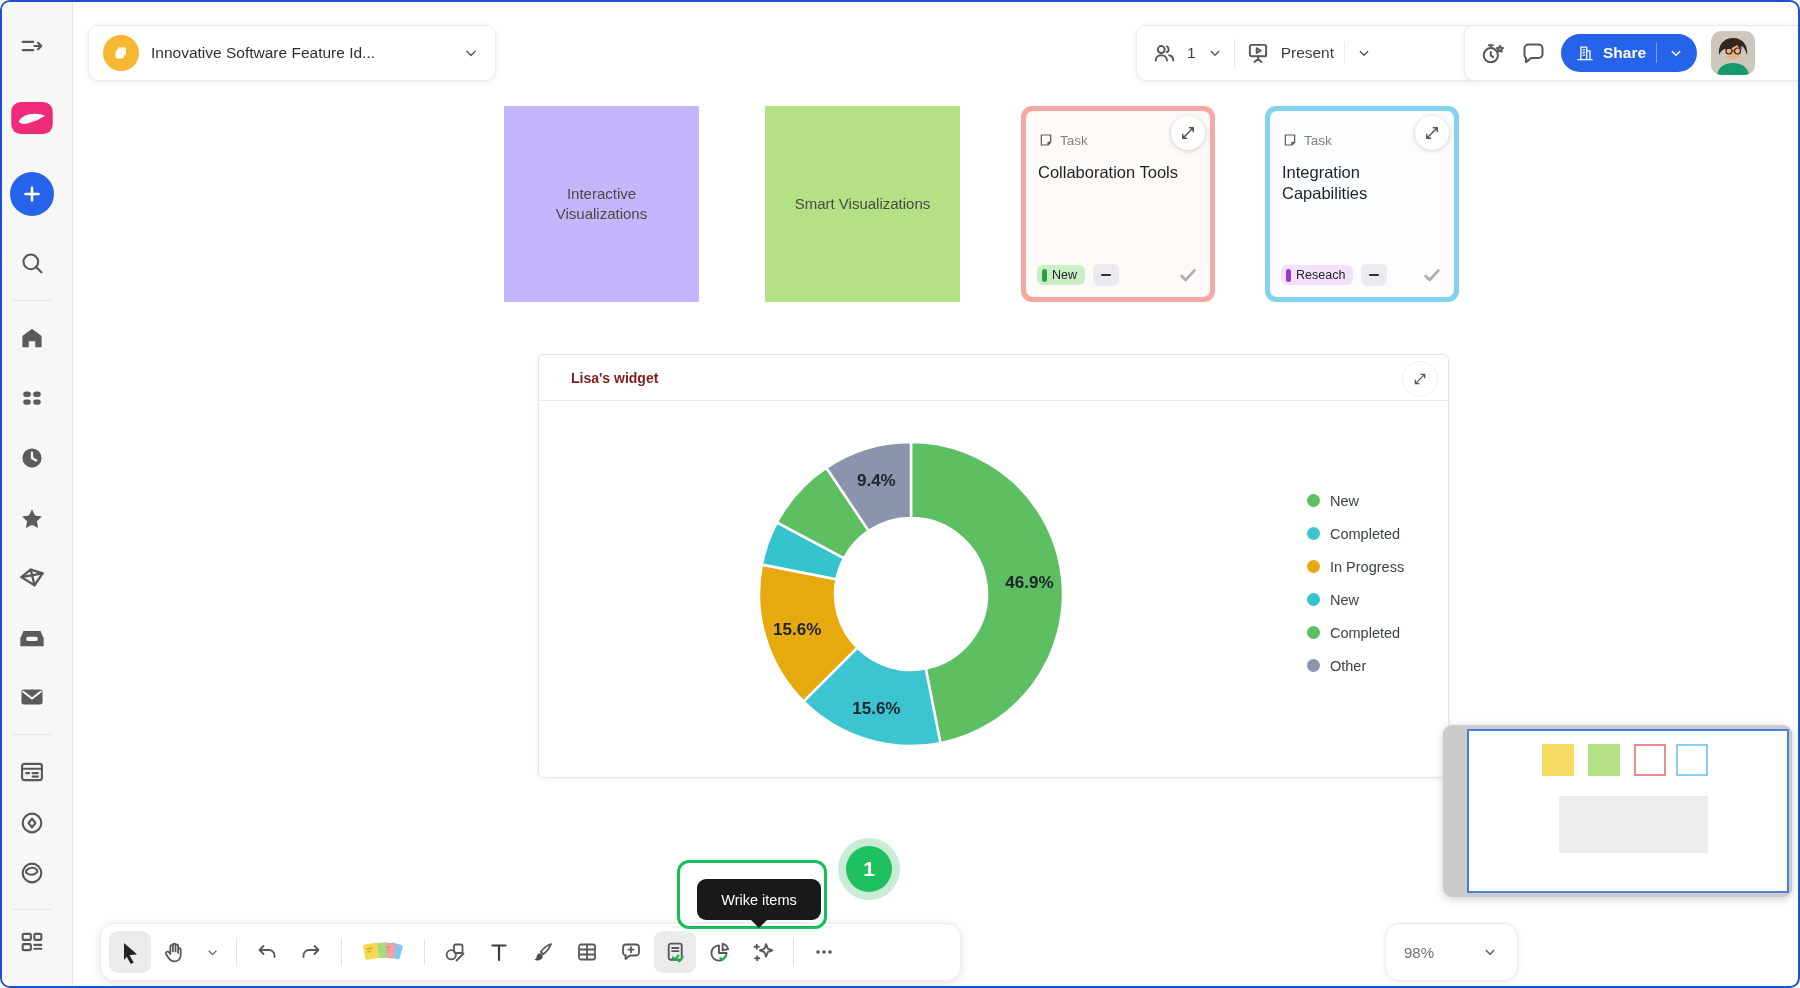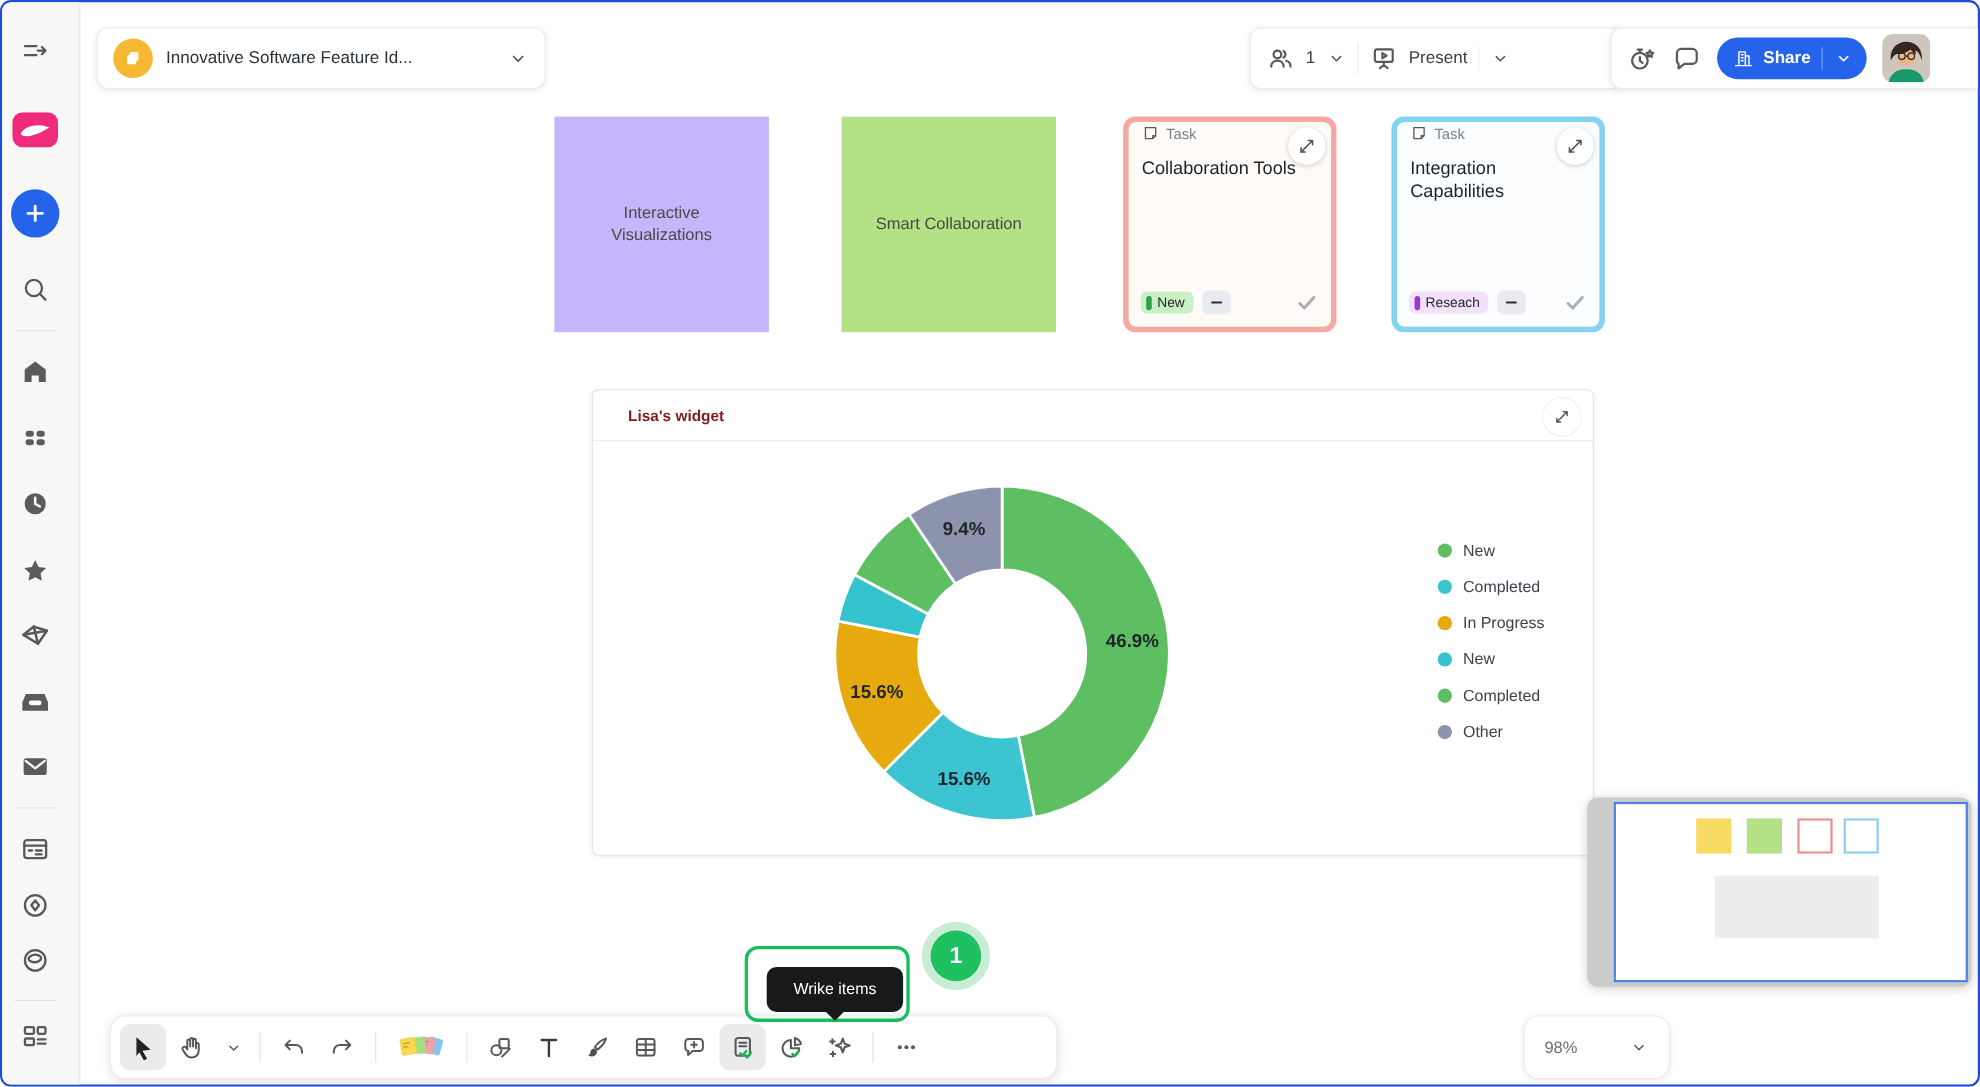--- a/index.html
+++ b/index.html
@@ -26,21 +26,21 @@
   .share-label{color:#fff;font-size:15.5px;font-weight:700;}
   .share-div{width:1px;height:20px;background:rgba(255,255,255,.4);margin:0 2px;}
   .avatar{width:44px;height:44px;border-radius:10px;overflow:hidden;flex:0 0 auto;cursor:pointer;}
   
   .sticky{position:absolute;width:195px;height:196px;display:flex;align-items:center;justify-content:center;text-align:center;font-size:15px;color:#4a4a42;line-height:1.35;cursor:pointer;}
   .sticky-yellow{background:#c4b5fd;}
   .sticky-green{background:#b4e086;}
   .taskcard{position:absolute;width:194px;height:196px;border-radius:11px;padding:5px;box-sizing:border-box;cursor:pointer;}
   .tc-red{background:#f6a9a4;}
   .tc-blue{background:#82d2f0;}
-  .tc-inner{position:relative;width:100%;height:100%;border-radius:7px;padding:2px 12px;box-sizing:border-box;}
+  .tc-inner{position:relative;width:100%;height:100%;border-radius:7px;padding:21px 12px;box-sizing:border-box;}
   .tc-red .tc-inner{background:#fefaf8;}
   .tc-blue .tc-inner{background:#fbfdff;}
   .tc-head{display:flex;align-items:center;gap:6px;color:#7d838c;font-size:13.5px;}
   .expand-fab{position:absolute;top:5px;right:5px;width:34px;height:34px;border-radius:50%;background:#fff;box-shadow:0 1px 5px rgba(0,0,0,.2);display:flex;align-items:center;justify-content:center;cursor:pointer;}
   .tc-title{margin-top:14px;font-size:16.5px;color:#1b222b;line-height:1.3;}
   .tc-foot{position:absolute;left:11px;right:11px;bottom:11px;display:flex;align-items:center;gap:8px;}
   .badge{display:flex;align-items:center;gap:5px;border-radius:6px;padding:3px 8px 3px 5px;font-size:12.5px;color:#24262b;}
   .badge-bar{width:5px;height:13px;border-radius:2.5px;}
   .b-new{background:#c9efc5;}  .b-new .badge-bar{background:#2f9e44;}
   .b-res{background:#f3e1fb;}  .b-res .badge-bar{background:#9c36cf;}
@@ -243,21 +243,21 @@
           <path d="M21 20h2.5" stroke="#2b2118" stroke-width="1.1"></path>
           <path d="M6 44c1.2-8 7.5-12 16-12s14.8 4 16 12z" fill="#17996b"></path>
         </svg>
     </div>
   </div>
 
   <div class="sticky sticky-yellow" style="left:502px;top:104px">
     <span style="width:130px">Interactive Visualizations</span>
   </div>
   <div class="sticky sticky-green" style="left:763px;top:104px">
-    <span style="width:150px">Smart Collaboration</span>
+    <span style="width:150px">Smart Visualizations</span>
   </div>
 
   <div class="taskcard tc-red" style="left:1019px;top:104px">
     <div class="tc-inner">
       <div class="tc-head">
         <svg width="16" height="16" viewBox="0 0 24 24">
             <path class="ic" d="M5 4.5h14v11l-4 4H5z M15 19.5v-4h4"></path>
           </svg>
         <span>Task</span>
       </div>

